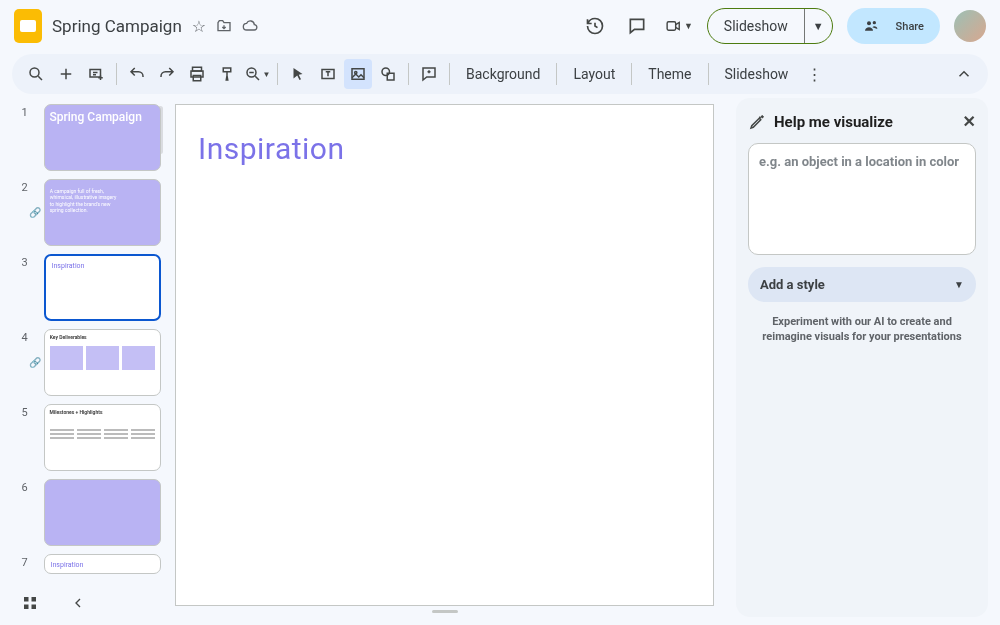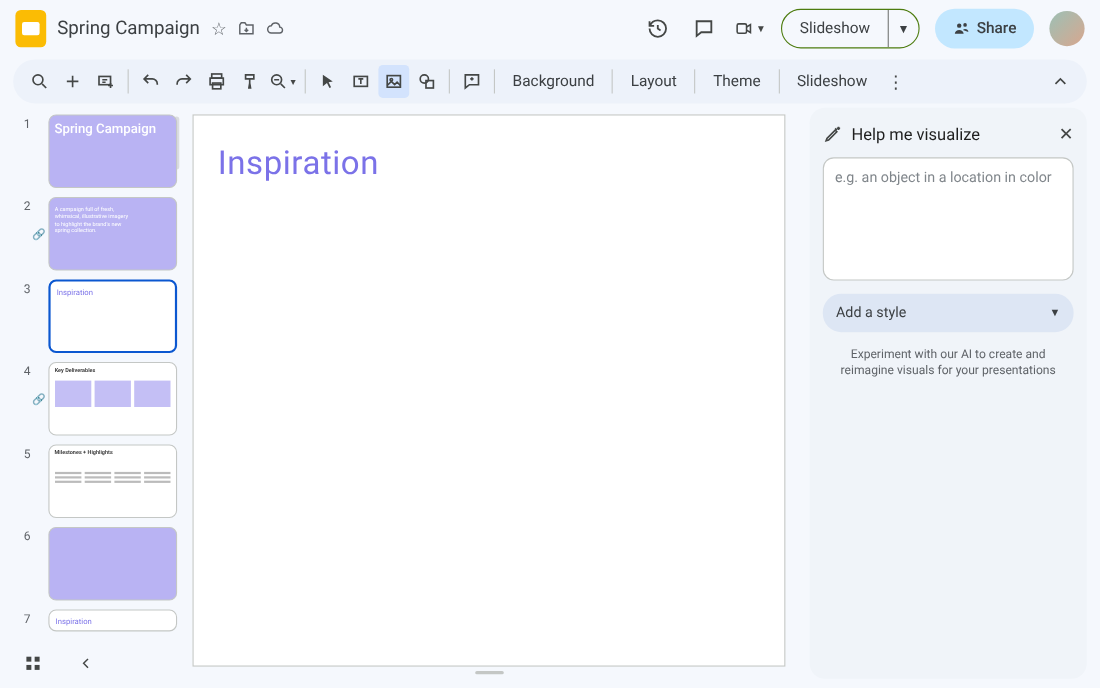--- a/index.html
+++ b/index.html
@@ -12,21 +12,21 @@
 .title-row { display:flex; align-items:center; gap:10px; }
 .doc-title { font-size: 17px; color:#3c4043; }
 .title-icon { color:#5f6368; font-size:16px; cursor:pointer; display:inline-flex; }
 .menus { display:flex; gap:16px; margin-top:2px; }
 .menu-item { font-size:14px; color:#3c4043; cursor:pointer; }
 .title-right { display:flex; align-items:center; gap:14px; }
 .icon-btn { width:28px; height:28px; display:flex; align-items:center; justify-content:center; color:#444746; cursor:pointer; font-size:18px; }
 .slideshow-btn { display:flex; align-items:center; border:1px solid #4d7c0f; border-radius:20px; overflow:hidden; height:36px; }
 .slideshow-btn > span:first-child { padding:0 16px; font-size:14px; border-right:1px solid #747775; line-height:34px; }
 .slideshow-btn > span:last-child { padding:0 8px; font-size:11px; }
-.share-btn { display:flex; align-items:center; gap:6px; background:#c2e7ff; border-radius:20px; padding:0 16px; height:36px; font-size:14px; font-weight:500; cursor:pointer; }
+.share-btn { display:flex; align-items:center; gap:17px; background:#c2e7ff; border-radius:20px; padding:0 16px; height:36px; font-size:11px; font-weight:500; cursor:pointer; }
 .avatar { width:32px; height:32px; border-radius:50%; background:linear-gradient(135deg,#9cc0b5,#d8a78f); }
 
 .toolbar { display:flex; align-items:center; background:#edf2fa; margin:10px 12px 0 12px; border-radius:24px; padding:4px 10px; gap:2px; height:40px; }
 .tool { width:28px; height:30px; display:flex; align-items:center; justify-content:center; cursor:pointer; color:#444746; border-radius:4px; }
 .tool svg { width:18px; height:18px; }
 .tool.selected { background:#d3e3fd; }
 .tool-sep { width:1px; height:22px; background:#c4c7c5; margin:0 4px; }
 .tool-text { font-size:14px; padding:0 10px; cursor:pointer; color:#3c4043; }
 .toolbar-spacer { flex:1; }
 
@@ -56,21 +56,21 @@
 
 .canvas-area { flex:1; display:flex; flex-direction:column; padding:6px 18px 8px 10px; min-width:0; }
 .slide-canvas { background:#fff; flex:1; border:1px solid #c4c7c5; position:relative; }
 .slide-h1 { position:absolute; left:22px; top:26px; font-size:30px; color:#7b72e8; font-weight:400; letter-spacing:0.5px; }
 .notes-handle { display:flex; justify-content:center; padding:4px 0; }
 .notes-handle-bar { width:26px; height:3px; background:#c4c7c5; border-radius:2px; cursor:ns-resize; }
 .notes-area { height:30px; padding:6px 12px; font-size:13px; color:#80868b; background:#fff; border:1px solid #c4c7c5; border-top:0; }
 
 .bottom-left { position:absolute; left:16px; bottom:8px; display:flex; gap:20px; align-items:center; }
 
-.side-panel { width:252px; background:#f0f4f9; border-radius:14px; margin:0 12px 8px 4px; padding:14px 12px; display:flex; flex-direction:column; gap:12px; }
+.side-panel { width:252px; background:#f0f4f9; border-radius:14px; margin:0 12px 8px 4px; padding:14px 12px; display:flex; flex-direction:column; gap:12px;font-weight:bold; }
 .sp-head { display:flex; align-items:center; gap:8px; }
 .sp-title { font-size:15px; flex:1; color:#1f1f1f; }
 .sp-close { cursor:pointer; font-size:16px; color:#444746; }
 .sp-textarea { background:#fff; border:1px solid #c4c7c5; border-radius:10px; height:112px; padding:10px; font-size:13px; color:#80868b; }
 .sp-select { background:#dde6f4; border-radius:17px; padding:10px 12px; font-size:13px; color:#3c4043; display:flex; justify-content:space-between; align-items:center; cursor:pointer; }
 .sp-create { align-self:center; background:#dfe1e5; color:#8c8f93; border-radius:20px; padding:8px 22px; font-size:14px; cursor:not-allowed; }
 .sp-hint { font-size:11px; color:#5f6368; text-align:center; line-height:1.4; padding:0 8px; }
 </style>
 </head>
 <body>

